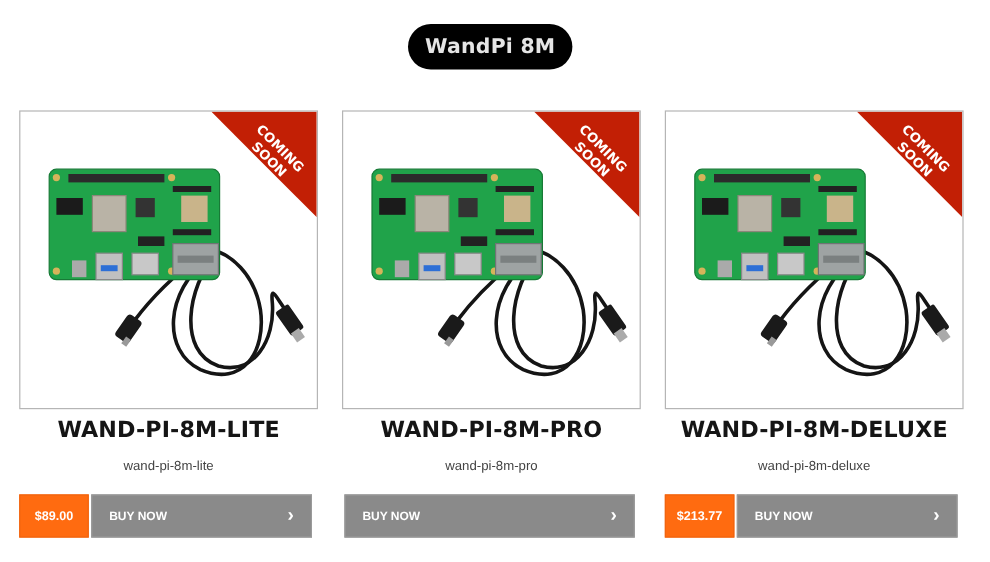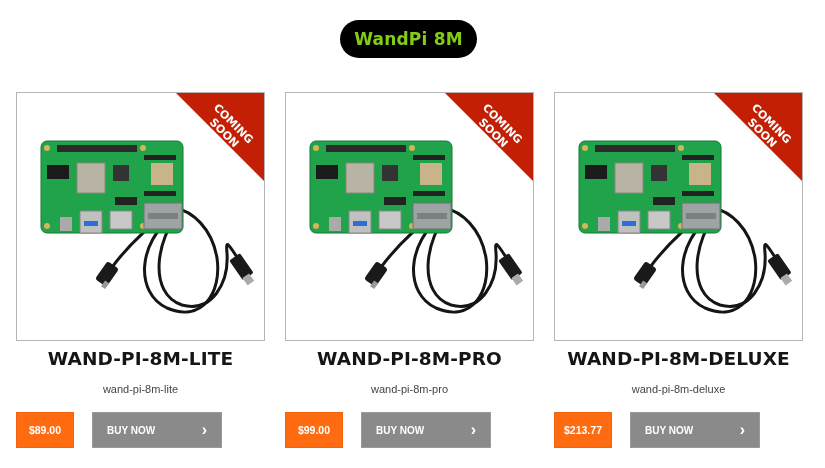--- a/index.html
+++ b/index.html
@@ -1,21 +1,21 @@
 <!DOCTYPE html>
 <html><head>
   <meta charset="utf-8">
   <style>
     * { box-sizing: border-box; margin: 0; padding: 0; }
     html, body { width: 825px; height: 468px; background: #ffffff; overflow: hidden; }
     body { font-family: "Liberation Sans", "DejaVu Sans", sans-serif; position: relative; color: #111; }
 
     .title-pill {
       position: absolute; left: 340px; top: 20px; width: 137px; height: 38px;
-      background: #000; color: #84cc16; border-radius: 19px;
+      background: #000; color: #e5e5e5; border-radius: 19px;
       display: flex; align-items: center; justify-content: center;
       font-family: "DejaVu Sans", sans-serif; font-weight: bold; font-size: 17px; letter-spacing: 0.2px;
     }
 
     .card { position: absolute; top: 92px; width: 249px; }
     .card.c1 { left: 16px; }
     .card.c2 { left: 285px; }
     .card.c3 { left: 554px; }
 
     .img-box {
@@ -31,28 +31,28 @@
 
     .name {
       position: absolute; top: 256px; left: -20px; width: 289px; text-align: center;
       font-family: "DejaVu Sans", sans-serif; font-weight: bold; font-size: 18.5px; color: #151515;
       letter-spacing: 0.1px;
     }
     .slug {
       position: absolute; top: 291px; left: 0; width: 249px; text-align: center;
       font-size: 11px; color: #444;
     }
-    .actions { position: absolute; top: 320px; left: 0; width: 206px; height: 36px; display: flex; }
+    .actions { position: absolute; top: 320px; left: 0; width: 244px; height: 36px; display: flex; }
     .price {
       width: 58px; height: 36px; background: #ff6b10; color: #fff;
       display: flex; align-items: center; justify-content: center;
       font-weight: bold; font-size: 10.5px; border: 1px solid #f06410; cursor: pointer;
     }
     .buy {
-      margin-left: 18px; flex: 1; height: 36px; background: #8a8a8a; color: #fff;
+      margin-left: 2px; flex: 1; height: 36px; background: #8a8a8a; color: #fff;
       display: flex; align-items: center; justify-content: space-between;
       padding: 0 14px 0 14px; font-weight: bold; font-size: 10px; border: 1px solid #9a9a9a; cursor: pointer;
     }
     .chev { font-size: 16px; font-weight: bold; line-height: 1; }
   </style>
 </head>
 <body>
 
 <div class="title-pill">WandPi 8M</div>
 
@@ -158,21 +158,20 @@
         <g transform="translate(52,36) rotate(45)" fill="#fff" font-family="DejaVu Sans, sans-serif" font-weight="bold" font-size="11" text-anchor="middle">
           <text x="0" y="-4">COMING</text>
           <text x="0" y="9">SOON</text>
         </g>
       </svg>
     </div>
   </div>
   <div class="name">WAND-PI-8M-PRO</div>
   <div class="slug">wand-pi-8m-pro</div>
   <div class="actions">
-    <div class="price">$99.00</div>
     <div class="buy">
       <span>BUY NOW</span>
       <span class="chev">›</span>
     </div>
   </div>
 </div>
 
 <div class="card c3">
   <div class="img-box">
     <svg class="product-art" viewBox="0 0 249 249" width="249" height="249">

